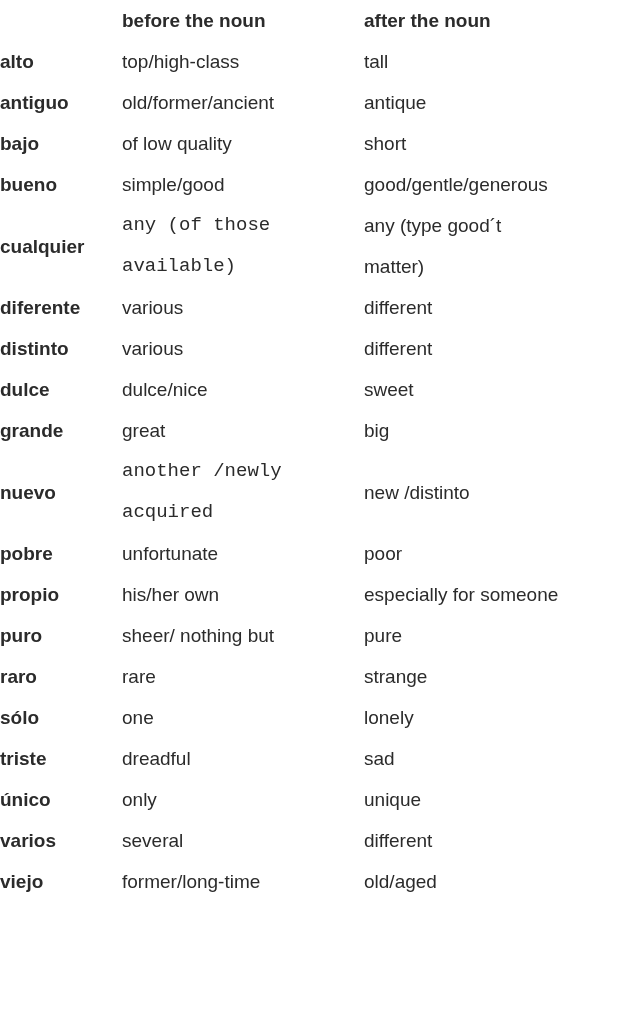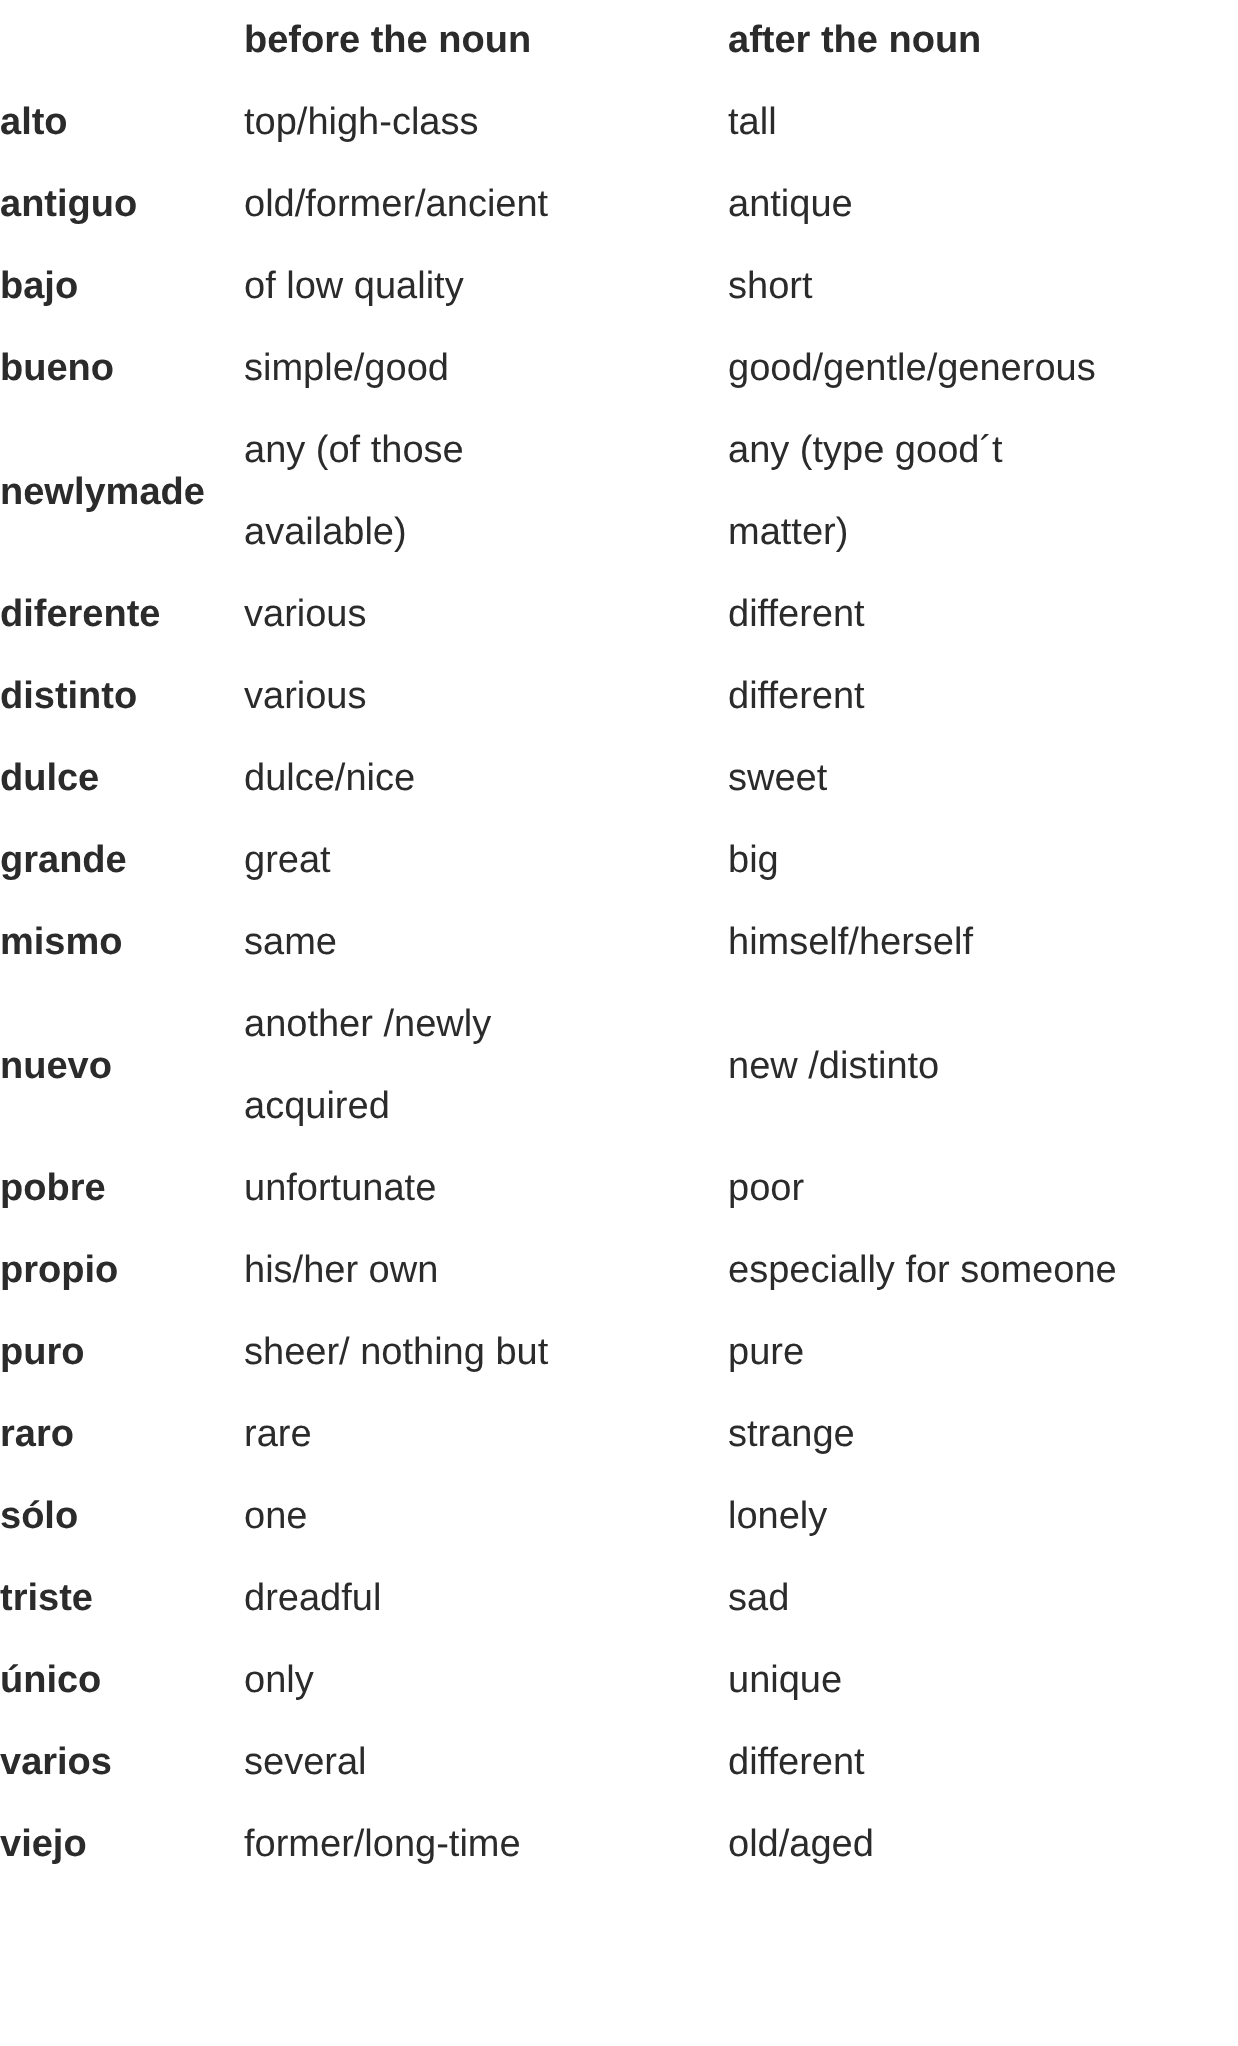--- a/index.html
+++ b/index.html
@@ -70,20 +70,21 @@
     line-height: 41px;
   }
   tr.two-line td.cell-before,
   tr.two-line td.cell-after.wraps {
     line-height: 41px;
   }
 
   .wrap-narrow {
     display: block;
     max-width: 180px;
+    font-family: Liberation Mono, monospace;
   }
   .wrap-narrow-3 {
     display: block;
     max-width: 200px;
   }
 </style>
 </head>
 <body style="background: rgb(255, 255, 255); color: rgb(43, 43, 43);">
 
 <div class="table-wrap">
@@ -115,21 +116,21 @@
           <td class="cell-word">bajo</td>
           <td class="cell-before">of low quality</td>
           <td class="cell-after">short</td>
         </tr>
         <tr>
           <td class="cell-word">bueno</td>
           <td class="cell-before">simple/good</td>
           <td class="cell-after">good/gentle/generous</td>
         </tr>
         <tr class="two-line">
-          <td class="cell-word">newlymade</td>
+          <td class="cell-word">cualquier</td>
           <td class="cell-before">
             <span class="wrap-narrow">any (of those available)</span>
           </td>
           <td class="cell-after wraps">
             <span class="wrap-narrow-3">any (type good´t matter)</span>
           </td>
         </tr>
         <tr>
           <td class="cell-word">diferente</td>
           <td class="cell-before">various</td>
@@ -143,25 +144,20 @@
         <tr>
           <td class="cell-word">dulce</td>
           <td class="cell-before">dulce/nice</td>
           <td class="cell-after">sweet</td>
         </tr>
         <tr>
           <td class="cell-word">grande</td>
           <td class="cell-before">great</td>
           <td class="cell-after">big</td>
         </tr>
-        <tr>
-          <td class="cell-word">mismo</td>
-          <td class="cell-before">same</td>
-          <td class="cell-after">himself/herself</td>
-        </tr>
         <tr class="two-line">
           <td class="cell-word">nuevo</td>
           <td class="cell-before">
             <span class="wrap-narrow">another /newly acquired</span>
           </td>
           <td class="cell-after">new /distinto</td>
         </tr>
         <tr>
           <td class="cell-word">pobre</td>
           <td class="cell-before">unfortunate</td>

